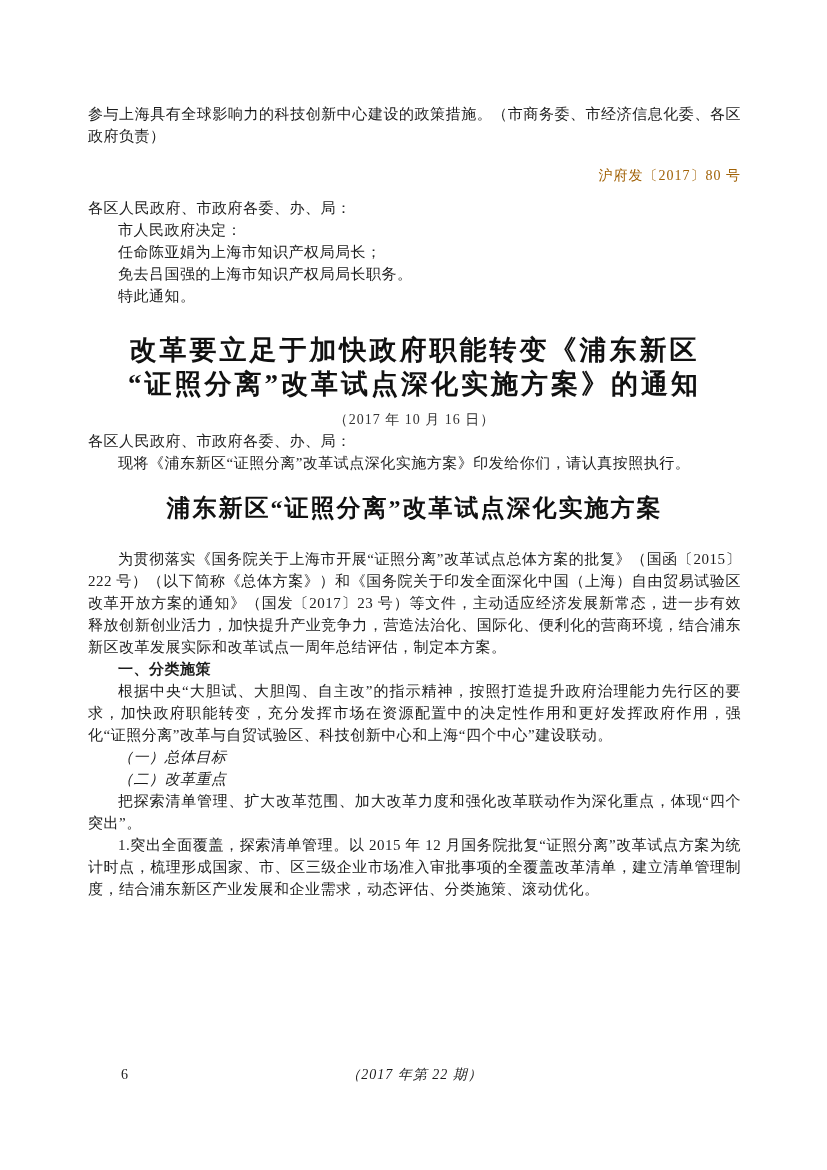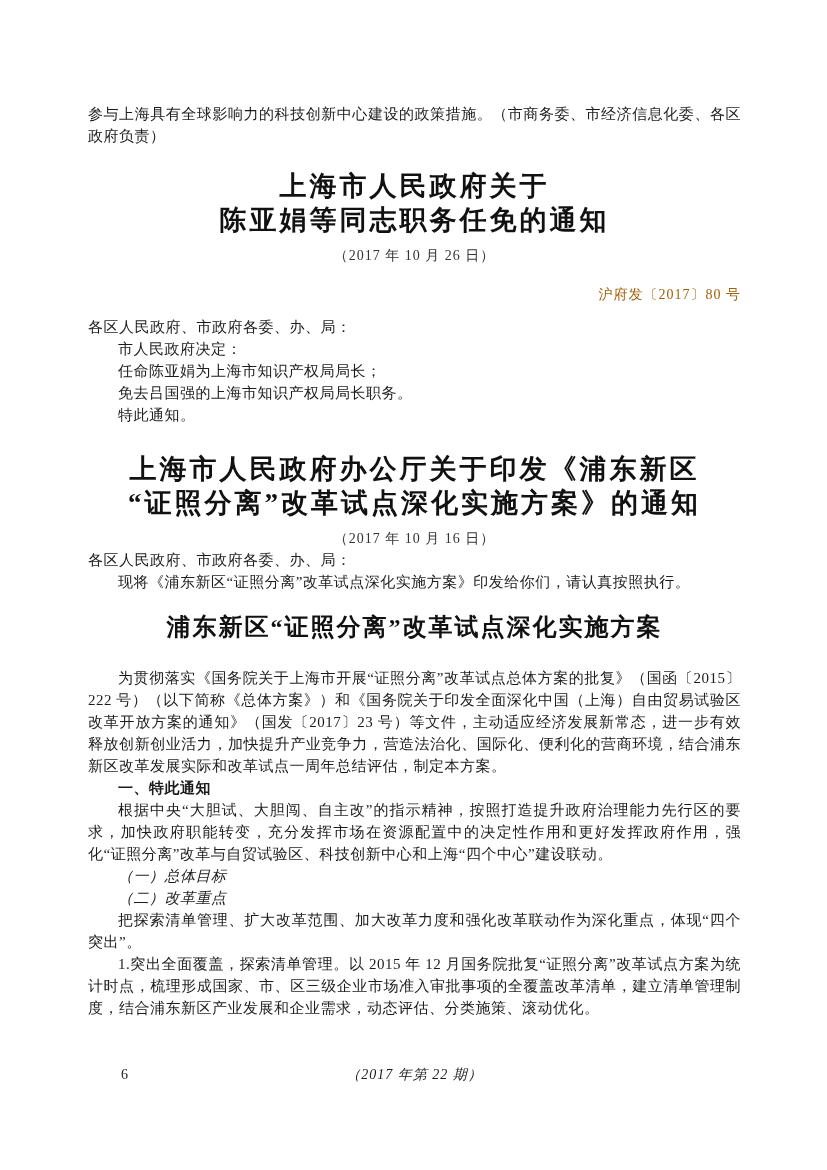--- a/index.html
+++ b/index.html
@@ -89,44 +89,39 @@
     font-style: italic;
   }
 </style>
 </head>
 <body>
 
 <div class="page">
 
   <p class="bodytext continuation">参与上海具有全球影响力的科技创新中心建设的政策措施。（市商务委、市经济信息化委、各区政府负责）</p>
 
-  <div class="doc-title-block1">
-    <div class="doc-title">上海市人民政府关于</div>
-    <div class="doc-title">陈亚娟等同志职务任免的通知</div>
-    <div class="doc-date">（2017 年 10 月 26 日）</div>
-  </div>
   <div class="doc-number">沪府发〔2017〕80 号</div>
   <p class="bodytext">各区人民政府、市政府各委、办、局：</p>
   <p class="bodytext indent">市人民政府决定：</p>
   <p class="bodytext indent">任命陈亚娟为上海市知识产权局局长；</p>
   <p class="bodytext indent">免去吕国强的上海市知识产权局局长职务。</p>
   <p class="bodytext indent">特此通知。</p>
 
   <div class="doc-title-block2">
-    <div class="doc-title">上海市人民政府办公厅关于印发《浦东新区</div>
+    <div class="doc-title">改革要立足于加快政府职能转变《浦东新区</div>
     <div class="doc-title">“证照分离”改革试点深化实施方案》的通知</div>
     <div class="doc-date">（2017 年 10 月 16 日）</div>
   </div>
   <p class="bodytext">各区人民政府、市政府各委、办、局：</p>
   <p class="bodytext indent">现将《浦东新区“证照分离”改革试点深化实施方案》印发给你们，请认真按照执行。</p>
 
   <div class="plan-title">浦东新区“证照分离”改革试点深化实施方案</div>
   <div class="plan">
     <p class="bodytext indent">为贯彻落实《国务院关于上海市开展“证照分离”改革试点总体方案的批复》（国函〔2015〕222 号）（以下简称《总体方案》）和《国务院关于印发全面深化中国（上海）自由贸易试验区改革开放方案的通知》（国发〔2017〕23 号）等文件，主动适应经济发展新常态，进一步有效释放创新创业活力，加快提升产业竞争力，营造法治化、国际化、便利化的营商环境，结合浦东新区改革发展实际和改革试点一周年总结评估，制定本方案。</p>
-    <p class="bodytext indent heading1">一、特此通知</p>
+    <p class="bodytext indent heading1">一、分类施策</p>
     <p class="bodytext indent">根据中央“大胆试、大胆闯、自主改”的指示精神，按照打造提升政府治理能力先行区的要求，加快政府职能转变，充分发挥市场在资源配置中的决定性作用和更好发挥政府作用，强化“证照分离”改革与自贸试验区、科技创新中心和上海“四个中心”建设联动。</p>
     <p class="bodytext indent heading2">（一）总体目标</p>
     <p class="bodytext indent heading2">（二）改革重点</p>
     <p class="bodytext indent">把探索清单管理、扩大改革范围、加大改革力度和强化改革联动作为深化重点，体现“四个突出”。</p>
     <p class="bodytext indent">1.突出全面覆盖，探索清单管理。以 2015 年 12 月国务院批复“证照分离”改革试点方案为统计时点，梳理形成国家、市、区三级企业市场准入审批事项的全覆盖改革清单，建立清单管理制度，结合浦东新区产业发展和企业需求，动态评估、分类施策、滚动优化。</p>
   </div>
 
   <div class="footer">
     <span class="page-num">6</span>
     <div class="issue">（2017 年第 22 期）</div>

